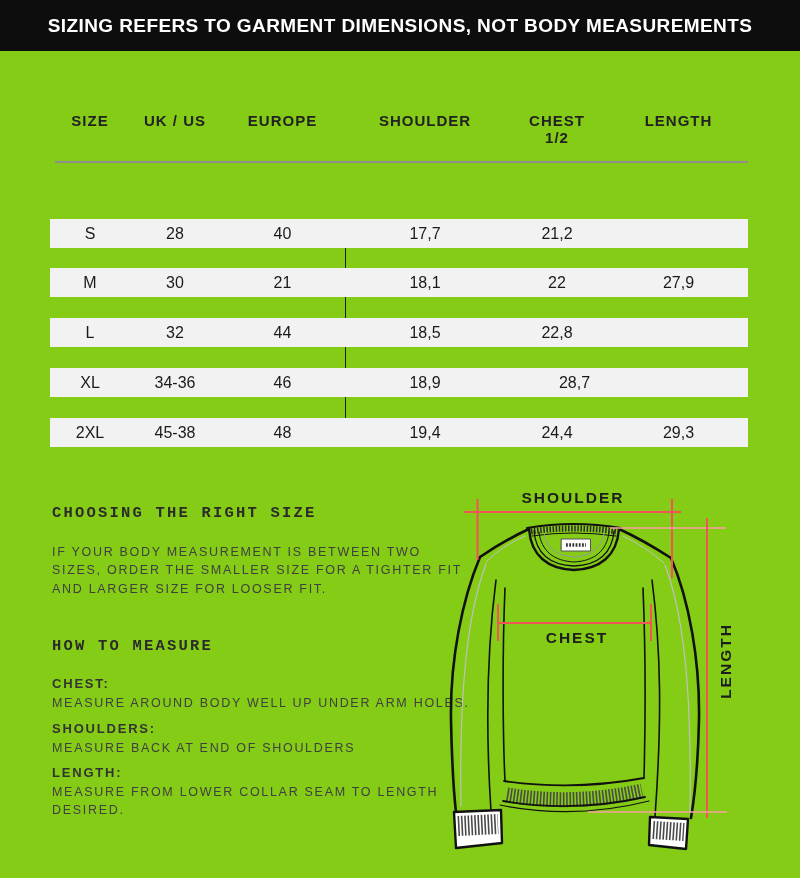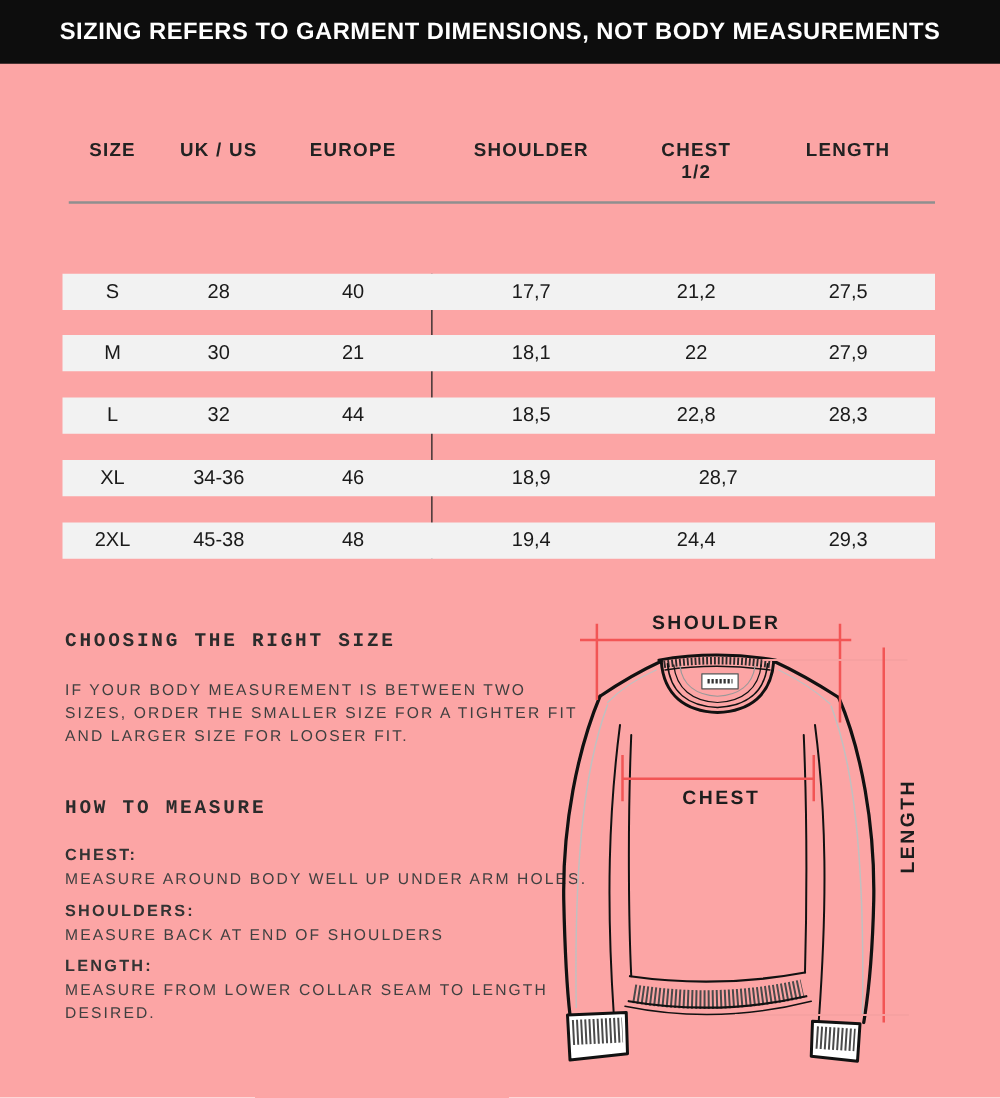--- a/index.html
+++ b/index.html
@@ -1,16 +1,16 @@
 <!DOCTYPE html>
 <html><head>
 <meta charset="utf-8">
 <style>
   html,body{margin:0;padding:0;background:#fff;}
-  #page{position:relative;width:800px;height:878px;background:#fca5a5;overflow:hidden;
+  #page{position:relative;width:800px;height:878px;background:#84cc16;overflow:hidden;
         font-family:"Liberation Sans",sans-serif;color:#1f1f1f;}
 
   
   .banner{position:absolute;left:0;top:0;width:800px;height:51px;background:#0d0d0d;
           color:#fff;font-size:19px;font-weight:700;letter-spacing:.4px;
           display:flex;align-items:center;justify-content:center;white-space:nowrap;}
 
   
   .thead{position:absolute;left:50px;top:108px;width:698px;display:flex;justify-content:flex-end;}
   .thead .c{font-size:15px;font-weight:700;letter-spacing:1px;color:#222;
@@ -57,37 +57,35 @@
   </div>
   <div class="hline"></div>
   <div class="vline"></div>
 
   <div class="trow" style="top:219px">
     <div class="c c1">S</div>
     <div class="c c2">28</div>
     <div class="c c3">40</div>
     <div class="c c4">17,7</div>
     <div class="c c5">21,2</div>
-    <div class="c c6">27,5</div>
   </div>
   <div class="trow" style="top:268px">
     <div class="c c1">M</div>
     <div class="c c2">30</div>
     <div class="c c3">21</div>
     <div class="c c4">18,1</div>
     <div class="c c5">22</div>
     <div class="c c6">27,9</div>
   </div>
   <div class="trow" style="top:318px">
     <div class="c c1">L</div>
     <div class="c c2">32</div>
     <div class="c c3">44</div>
     <div class="c c4">18,5</div>
     <div class="c c5">22,8</div>
-    <div class="c c6">28,3</div>
   </div>
   <div class="trow" style="top:368px">
     <div class="c c1">XL</div>
     <div class="c c2">34-36</div>
     <div class="c c3">46</div>
     <div class="c c4">18,9</div>
     <div class="c c6">28,7</div>
   </div>
   <div class="trow" style="top:418px">
     <div class="c c1">2XL</div>

